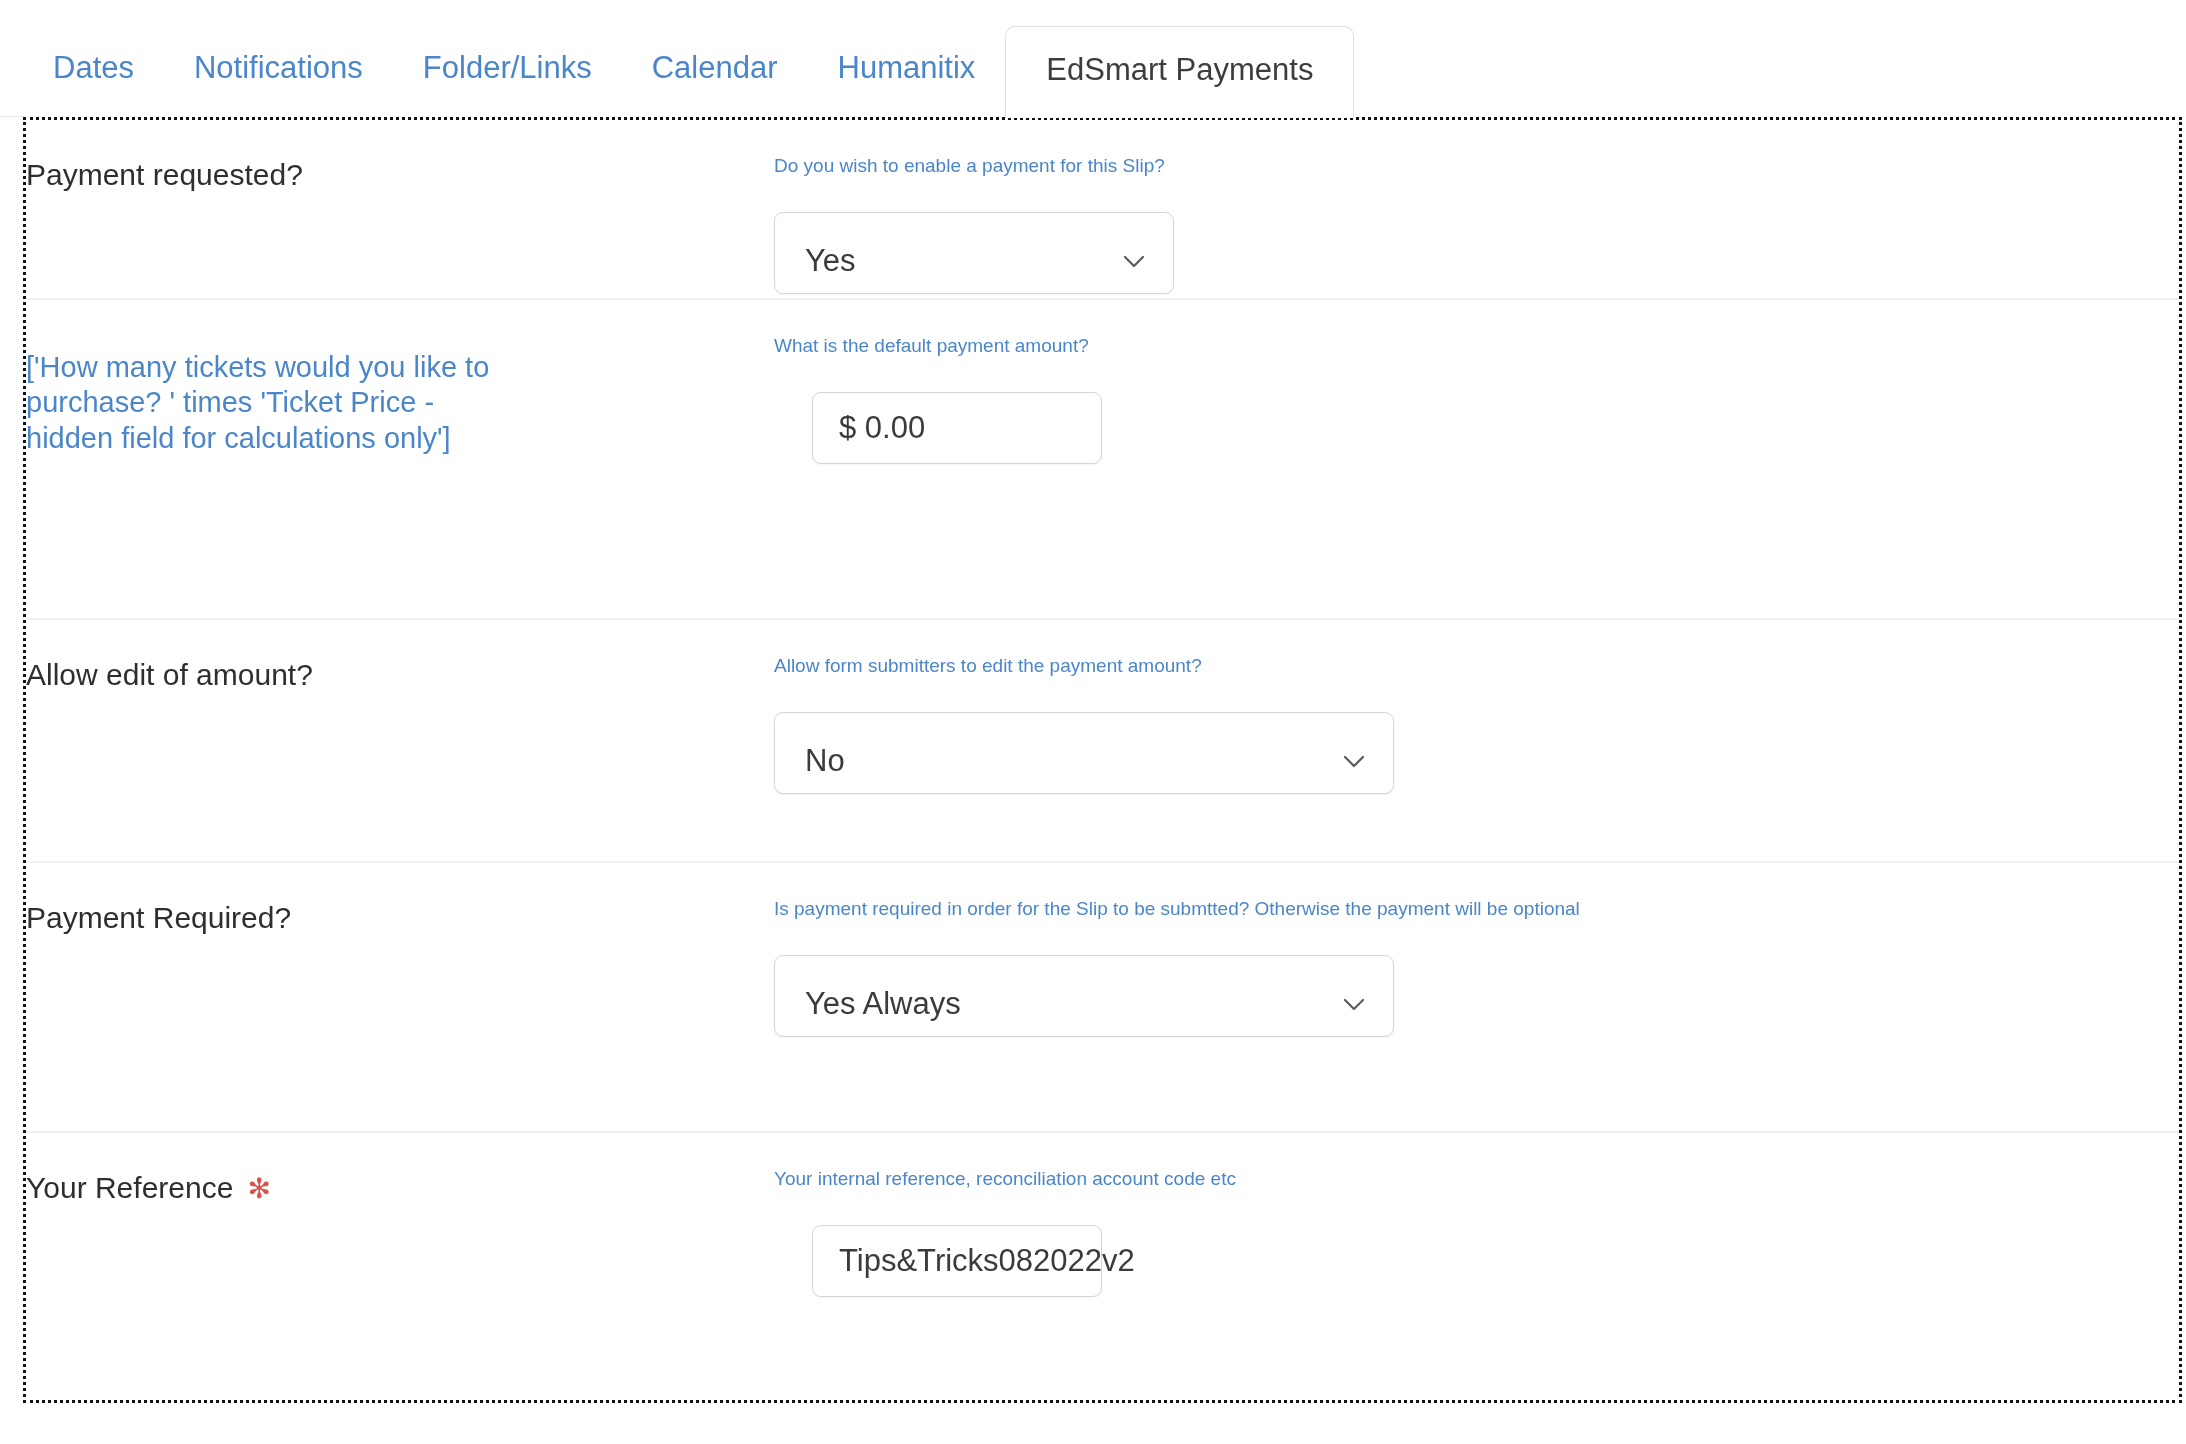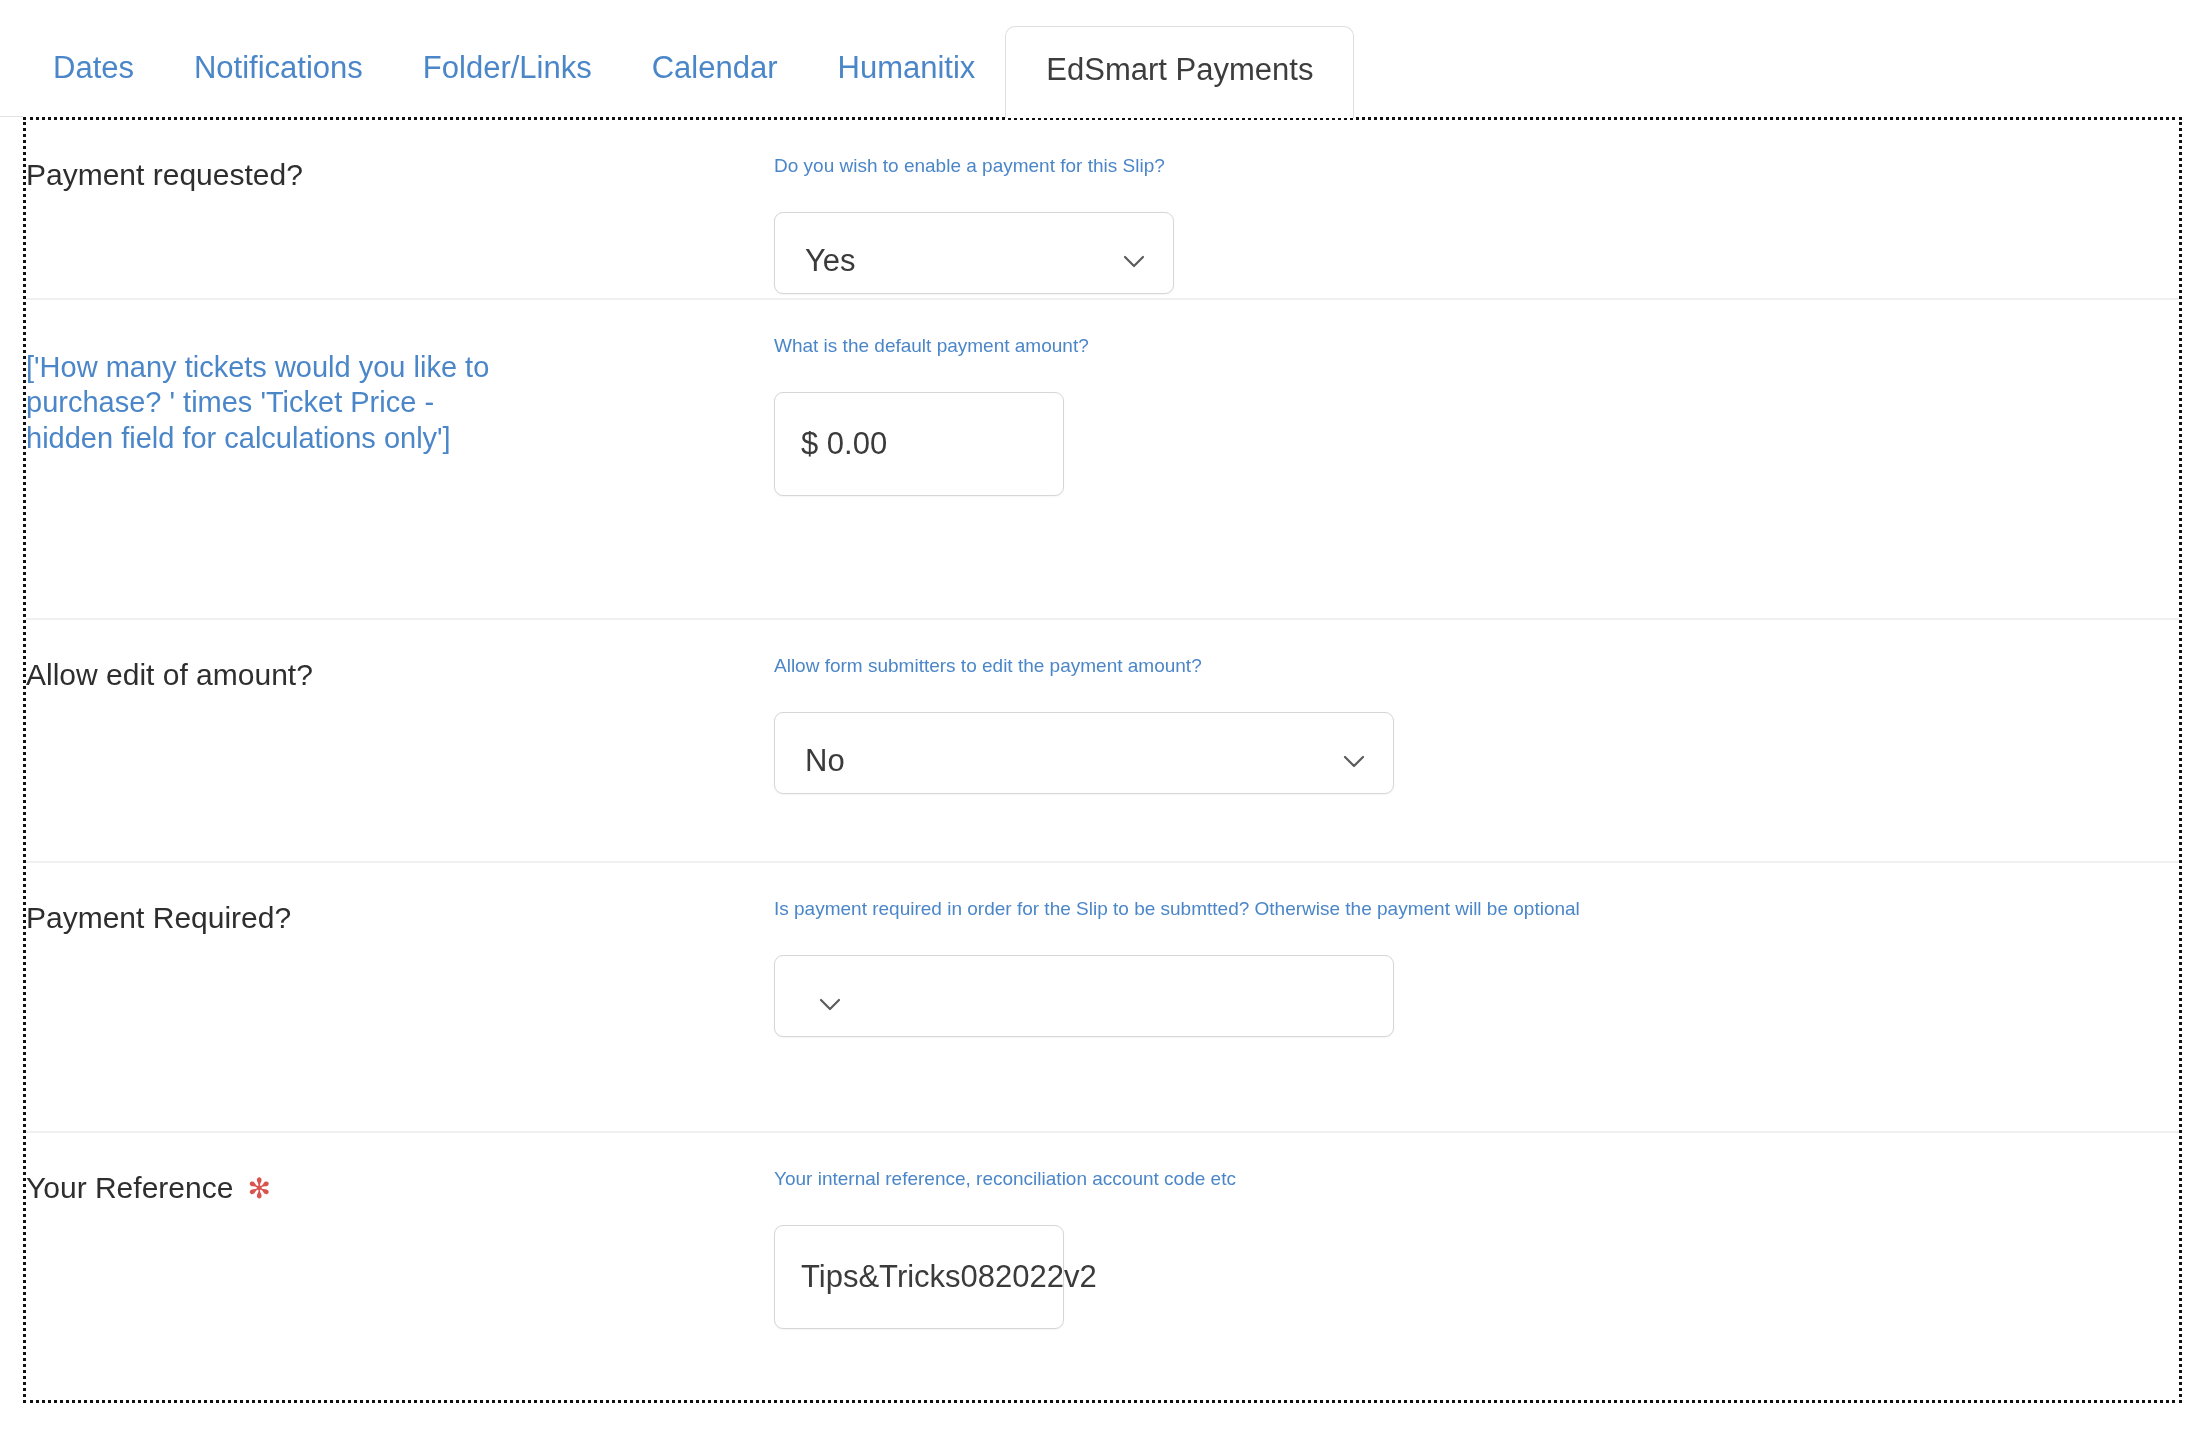--- a/index.html
+++ b/index.html
@@ -152,30 +152,31 @@
   }
   .chev {
     flex: 0 0 auto;
     width: 26px;
     height: 26px;
     margin-left: 12px;
   }
   .chev svg { display: block; }
 
   .text-input {
-    height: 104px;
+    height: 72px;
     background: #ffffff;
     border: 1px solid #d6d6d6;
     border-radius: 9px;
     box-sizing: border-box;
     display: flex;
     align-items: center;
     padding: 0 26px;
     box-shadow: 0 1px 2px rgba(0,0,0,0.045);
     cursor: text;
+    margin-left: 38px;
   }
   .input-money { width: 290px; }
   .input-ref { width: 290px; }
   .input-value {
     font-size: 31px;
     color: #3b3b3b;
     line-height: 1;
     white-space: nowrap;
   }
 </style>
@@ -252,20 +253,21 @@
   <div class="row row-h4">
     <div class="col-label">
       <div class="label-title">
         <span>Payment Required?</span>
       </div>
     </div>
     <div class="col-field">
       <div class="help">Is payment required in order for the Slip to be submtted? Otherwise the payment will be optional</div>
       <div class="control-wrap">
         <div class="select-box select-w620">
+          <span class="select-value">Yes Always</span>
           <span class="chev">
             <svg width="26" height="26" viewBox="0 0 26 26" fill="none" xmlns="http://www.w3.org/2000/svg">
               <path d="M4 9 L13 18 L22 9" stroke="#5c5c5c" stroke-width="2.2" fill="none" stroke-linecap="round" stroke-linejoin="round"></path>
             </svg>
           </span>
         </div>
       </div>
     </div>
   </div>
 

